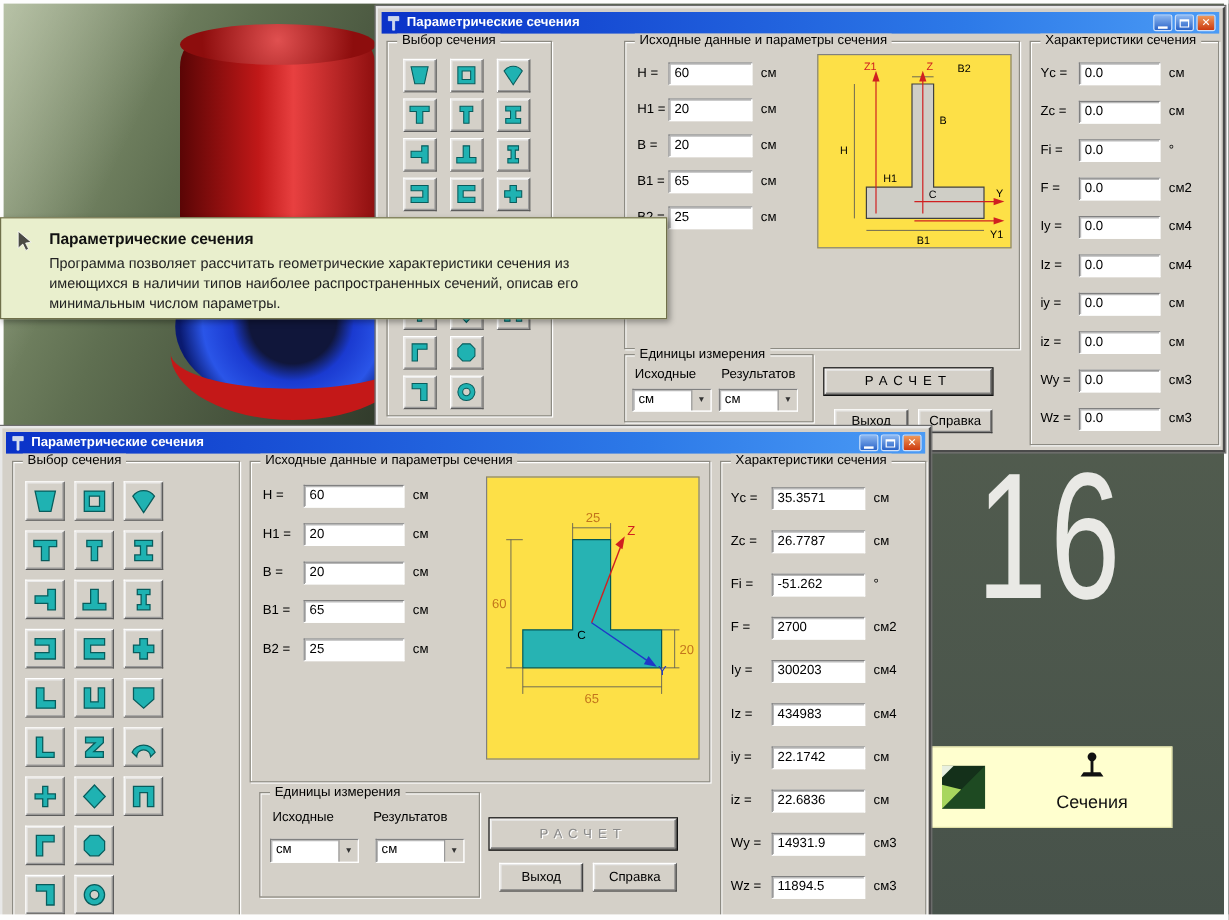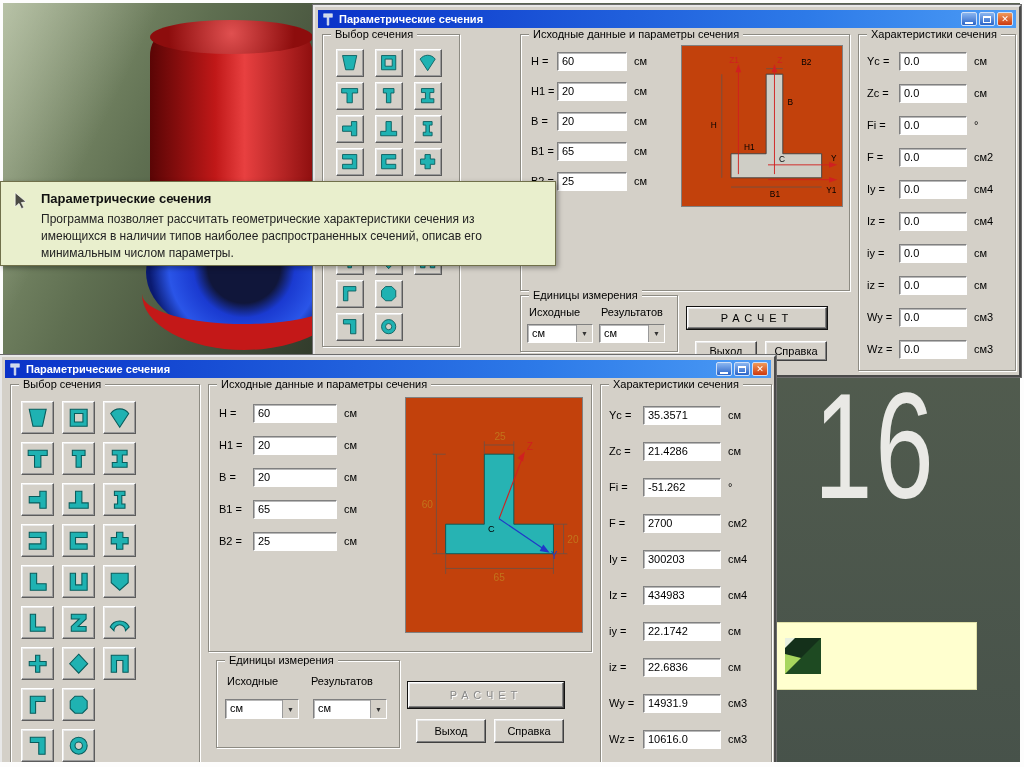--- a/index.html
+++ b/index.html
@@ -100,21 +100,21 @@
 
   .btn { position:absolute; background:#d4d0c8; font-size:11px; color:#000;
          border:1px solid; border-color:#ffffff #404040 #404040 #ffffff;
          box-shadow:inset -1px -1px 0 #808080, inset 1px 1px 0 #e8e8e8;
          display:flex; align-items:center; justify-content:center; cursor:default;
          font-family:inherit; }
   .btn-default { outline:1px solid #111; }
   .btn-calc { letter-spacing:5px; }
   .btn-disabled { color:#8a8a8a; text-shadow:1px 1px 0 #fff; }
 
-  .diagram { position:absolute; background:#c2410c; border:1px solid #808080;padding-left:12px; }
+  .diagram { position:absolute; background:#fde047; border:1px solid #808080; }
   .diagram svg { width:100%; height:100%; display:block; }
 
   
   .tooltip { position:absolute; left:0; top:181px; width:556px; height:85px; z-index:20;
              background:#e9efcd; border:1px solid #70704a;
              box-shadow:2px 2px 5px rgba(0,0,0,.35); }
   .tt-icon { position:absolute; left:10px; top:9px; width:20px; height:20px; }
   .tt-title { position:absolute; left:40px; top:9px; font-size:13px; font-weight:bold; color:#111; }
   .tt-body  { position:absolute; left:40px; top:29px; right:12px; font-size:12px;
               line-height:1.4; color:#222; }
@@ -138,20 +138,26 @@
 
   <div class="big-number">16</div>
 
   <div class="section-card">
     <svg class="sc-thumb" viewBox="0 0 36 36">
       <rect x="0" y="0" width="36" height="36" fill="#14301a"></rect>
       <polygon points="0,36 36,0 36,36" fill="#1e4a22"></polygon>
       <polygon points="0,36 16,20 0,16" fill="#a8d65e"></polygon>
       <polygon points="0,10 10,0 0,0" fill="#e8f0e0"></polygon>
     </svg>
+    <div class="sc-right">
+      <svg width="26" height="30" viewBox="0 0 24 26">
+        <path d="M12 1a3.4 3.4 0 0 1 3.4 3.4c0 1.7-1.2 2.8-2.3 3.4v8.4h5.4l2.3 3.4H3.2l2.3-3.4h5.4V7.8C9.8 7.2 8.6 6.1 8.6 4.4A3.4 3.4 0 0 1 12 1z" fill="#111"></path>
+      </svg>
+      <div class="sc-label">Сечения</div>
+    </div>
   </div>
 
   <div class="win win-back">
     <div class="tbar">
       <svg width="14" height="14" viewBox="0 0 16 16">
         <path d="M3 2h10v4H9v9H7V6H3z" fill="#cfd8e8" stroke="#f0f4fc" stroke-width=".6"></path>
       </svg>
       <span class="ttext">Параметрические сечения</span>
       <span class="tbtns">
         <span class="tbtn min">
@@ -665,21 +671,21 @@
     <div class="grp" style="left:598px;top:27px;width:172px;height:382px">
       <span class="legend">Характеристики сечения</span>
       <div class="rows" style="left:8px;top:20px;--pitch:36px;--labw:34px;--boxw:78px">
           <div class="frow">
             <span class="flabel">Yc =</span>
             <span class="fbox">35.3571</span>
             <span class="funit">см</span>
           </div>
           <div class="frow">
             <span class="flabel">Zc =</span>
-            <span class="fbox">21.4286</span>
+            <span class="fbox">26.7787</span>
             <span class="funit">см</span>
           </div>
           <div class="frow">
             <span class="flabel">Fi =</span>
             <span class="fbox">-51.262</span>
             <span class="funit">°</span>
           </div>
           <div class="frow">
             <span class="flabel">F  =</span>
             <span class="fbox">2700</span>
@@ -705,21 +711,21 @@
             <span class="fbox">22.6836</span>
             <span class="funit">см</span>
           </div>
           <div class="frow">
             <span class="flabel">Wy =</span>
             <span class="fbox">14931.9</span>
             <span class="funit">см3</span>
           </div>
           <div class="frow">
             <span class="flabel">Wz =</span>
-            <span class="fbox">10616.0</span>
+            <span class="fbox">11894.5</span>
             <span class="funit">см3</span>
           </div>
         </div>
     </div>
   </div>
 
   <div class="edge edge-top"></div>
   <div class="edge edge-bottom"></div>
 </div>
 

